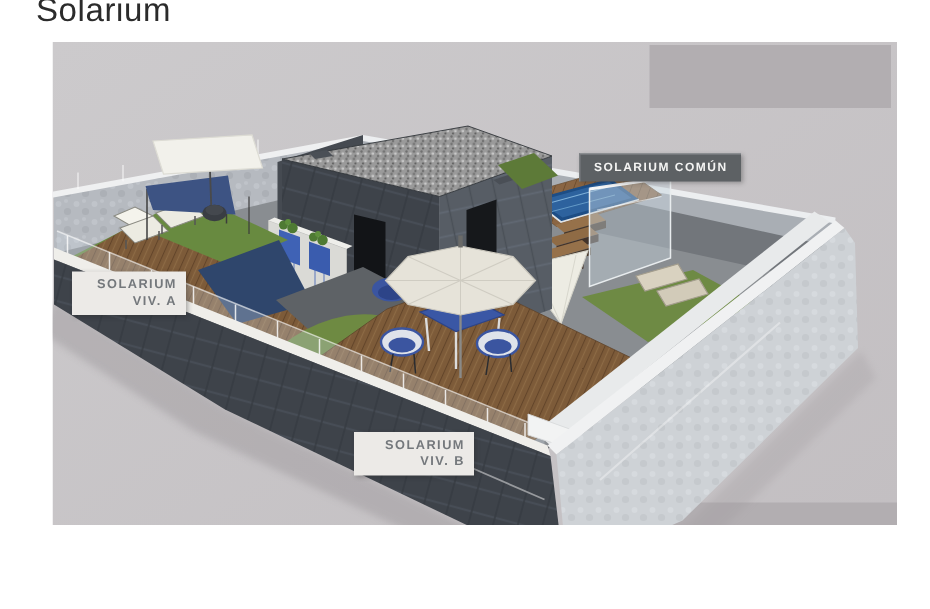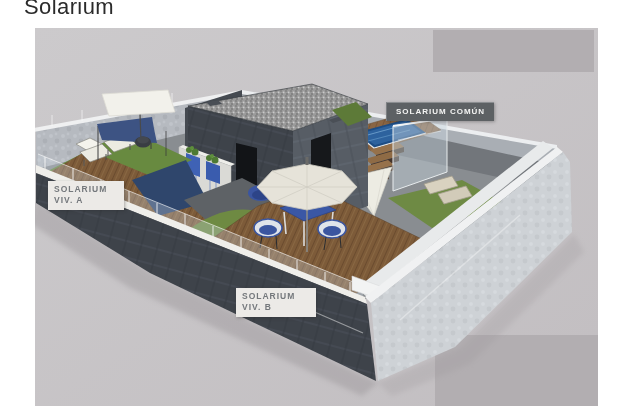--- a/index.html
+++ b/index.html
@@ -1,22 +1,22 @@
 <!DOCTYPE html>
 <html><head>
 <meta charset="utf-8">
 <style>
   html,body{margin:0;padding:0;background:#ffffff;}
-  .page{position:relative;width:620px;height:406px;background:#ffffff;overflow:hidden;
+  .page{position:relative;width:620px;height:350px;background:#ffffff;overflow:hidden;
         font-family:"Liberation Sans",sans-serif;}
   .title{position:absolute;left:24px;top:-6px;margin:0;font-size:22px;font-weight:500;
          color:#2b2b2b;letter-spacing:0.4px;}
   .render{position:absolute;left:35px;top:28px;width:563px;height:378px;}
   .render svg{display:block;}
-  .label{position:absolute;text-align:left;font-weight:bold;letter-spacing:1px;
+  .label{position:absolute;text-align:right;font-weight:bold;letter-spacing:1px;
          line-height:1.35;box-shadow:1px 1px 3px rgba(40,40,40,0.35);}
   .label-dark{background:#5d6164;color:#f4f4f3;font-size:8px;padding:4px 9px 3px 9px;
               border-top:1px solid #8b8e91;border-left:1px solid #7c7f82;}
   .label-light{background:#eceae7;color:#74787c;font-size:8.5px;padding:3px 6px;}
   .label-light span{display:block;}
 </style>
 </head>
 <body>
 
 <div class="page">

